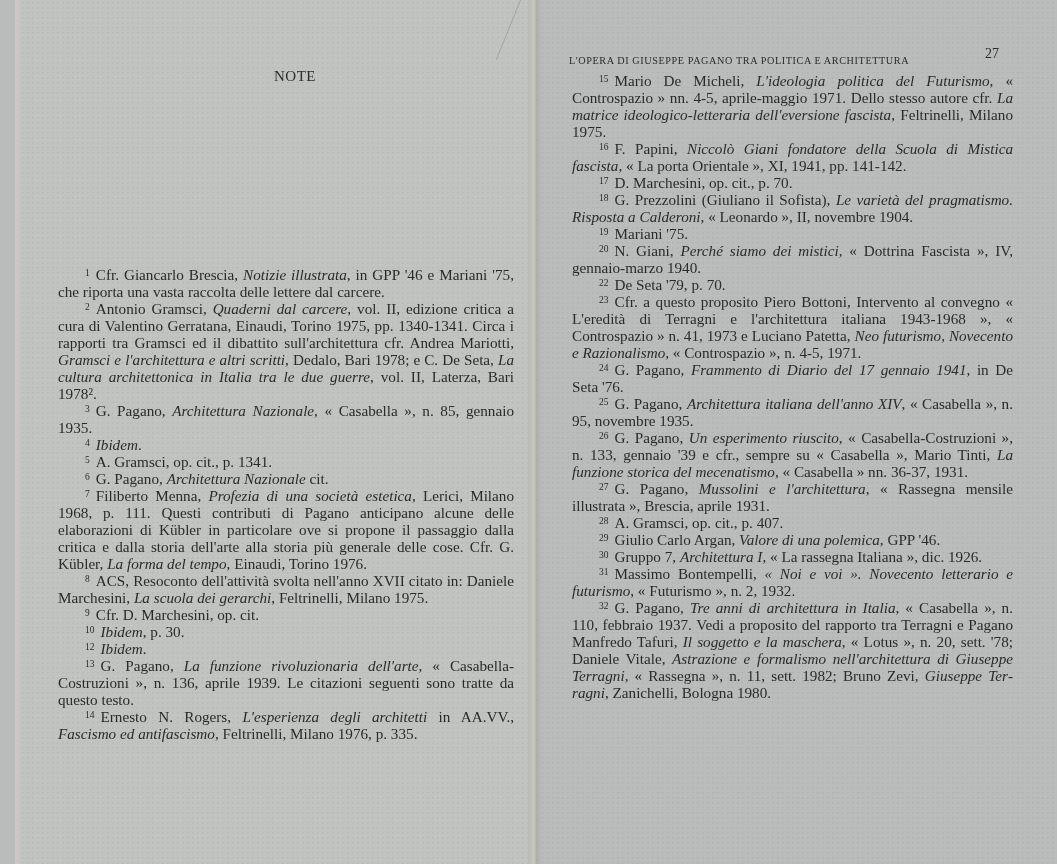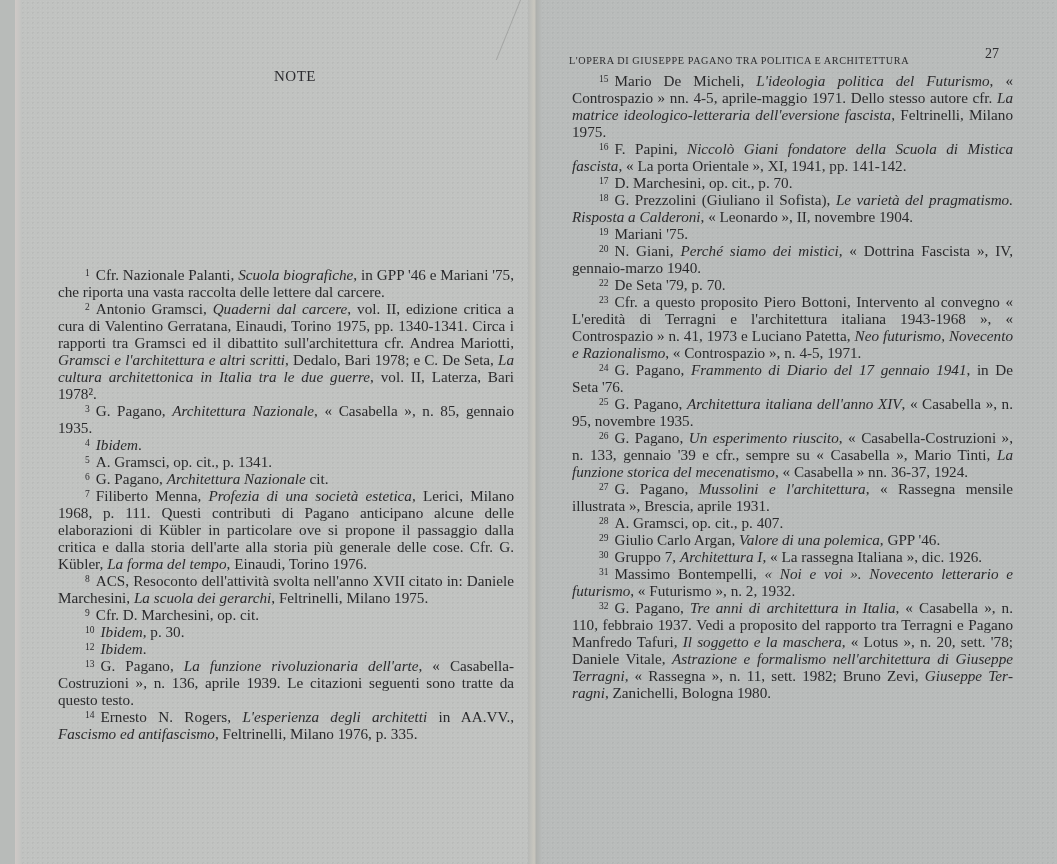--- a/index.html
+++ b/index.html
@@ -61,21 +61,21 @@
 </style>
 </head>
 <body>
 
 <div class="spread">
   <div class="page page-left">
     <div class="left-edge"></div>
     <div class="crease"></div>
     <div class="page-title">NOTE</div>
     <div class="notes notes-left">
-        <p class="note"><sup>1</sup><span>Cfr. Nazionale Palanti, </span><i>Scuola biografiche</i><span>, in GPP '46 e Mariani '75, che riporta una vasta raccolta delle lettere dal carcere.</span></p>
+        <p class="note"><sup>1</sup><span>Cfr. Giancarlo Brescia, </span><i>Notizie illustrata</i><span>, in GPP '46 e Mariani '75, che riporta una vasta raccolta delle lettere dal carcere.</span></p>
         <p class="note"><sup>2</sup><span>Antonio Gramsci, </span><i>Quaderni dal carcere</i><span>, vol. II, edi­zione critica a cura di Valentino Gerratana, Einaudi, To­rino 1975, pp. 1340-1341. Circa i rapporti tra Gramsci ed il dibattito sull'architettura cfr. Andrea Mariotti, </span><i>Gramsci e l'architettura e altri scritti</i><span>, Dedalo, Bari 1978; e C. De Seta, </span><i>La cultura architettonica in Italia tra le due guerre</i><span>, vol. II, Laterza, Bari 1978².</span></p>
         <p class="note"><sup>3</sup><span>G. Pagano, </span><i>Architettura Nazionale</i><span>, « Casabella », n. 85, gennaio 1935.</span></p>
         <p class="note"><sup>4</sup><i>Ibidem</i><span>.</span></p>
         <p class="note"><sup>5</sup><span>A. Gramsci, op. cit., p. 1341.</span></p>
         <p class="note"><sup>6</sup><span>G. Pagano, </span><i>Architettura Nazionale</i><span> cit.</span></p>
         <p class="note"><sup>7</sup><span>Filiberto Menna, </span><i>Profezia di una società estetica</i><span>, Lerici, Milano 1968, p. 111. Questi contributi di Pagano anticipano alcune delle elaborazioni di Kübler in partico­lare ove si propone il passaggio dalla critica e dalla storia dell'arte alla storia più generale delle cose. Cfr. G. Kübler, </span><i>La forma del tempo</i><span>, Einaudi, Torino 1976.</span></p>
         <p class="note"><sup>8</sup><span>ACS, Resoconto dell'attività svolta nell'anno XVII citato in: Daniele Marchesini, </span><i>La scuola dei gerarchi</i><span>, Fel­trinelli, Milano 1975.</span></p>
         <p class="note"><sup>9</sup><span>Cfr. D. Marchesini, op. cit.</span></p>
         <p class="note"><sup>10</sup><i>Ibidem</i><span>, p. 30.</span></p>
         <p class="note"><sup>12</sup><i>Ibidem</i><span>.</span></p>
@@ -93,21 +93,21 @@
       <p class="note"><sup>15</sup><span>Mario De Micheli, </span><i>L'ideologia politica del Futuri­smo</i><span>, « Controspazio » nn. 4-5, aprile-maggio 1971. Dello stesso autore cfr. </span><i>La matrice ideologico-letteraria dell'ever­sione fascista</i><span>, Feltrinelli, Milano 1975.</span></p>
       <p class="note"><sup>16</sup><span>F. Papini, </span><i>Niccolò Giani fondatore della Scuola di Mistica fascista</i><span>, « La porta Orientale », XI, 1941, pp. 141-142.</span></p>
       <p class="note"><sup>17</sup><span>D. Marchesini, op. cit., p. 70.</span></p>
       <p class="note"><sup>18</sup><span>G. Prezzolini (Giuliano il Sofista), </span><i>Le varietà del pragmatismo. Risposta a Calderoni</i><span>, « Leonardo », II, no­vembre 1904.</span></p>
       <p class="note"><sup>19</sup><span>Mariani '75.</span></p>
       <p class="note"><sup>20</sup><span>N. Giani, </span><i>Perché siamo dei mistici</i><span>, « Dottrina Fa­scista », IV, gennaio-marzo 1940.</span></p>
       <p class="note"><sup>22</sup><span>De Seta '79, p. 70.</span></p>
       <p class="note"><sup>23</sup><span>Cfr. a questo proposito Piero Bottoni, Intervento al convegno « L'eredità di Terragni e l'architettura ita­liana 1943-1968 », « Controspazio » n. 41, 1973 e Luciano Patetta, </span><i>Neo futurismo, Novecento e Razionalismo</i><span>, « Con­trospazio », n. 4-5, 1971.</span></p>
       <p class="note"><sup>24</sup><span>G. Pagano, </span><i>Frammento di Diario del 17 gennaio 1941</i><span>, in De Seta '76.</span></p>
       <p class="note"><sup>25</sup><span>G. Pagano, </span><i>Architettura italiana dell'anno XIV</i><span>, « Casabella », n. 95, novembre 1935.</span></p>
-      <p class="note"><sup>26</sup><span>G. Pagano, </span><i>Un esperimento riuscito</i><span>, « Casabella-Costruzioni », n. 133, gennaio '39 e cfr., sempre su « Casa­bella », Mario Tinti, </span><i>La funzione storica del mecenatismo</i><span>, « Casabella » nn. 36-37, 1924.</span></p>
+      <p class="note"><sup>26</sup><span>G. Pagano, </span><i>Un esperimento riuscito</i><span>, « Casabella-Costruzioni », n. 133, gennaio '39 e cfr., sempre su « Casa­bella », Mario Tinti, </span><i>La funzione storica del mecenatismo</i><span>, « Casabella » nn. 36-37, 1931.</span></p>
       <p class="note"><sup>27</sup><span>G. Pagano, </span><i>Mussolini e l'architettura</i><span>, « Rassegna mensile illustrata », Brescia, aprile 1931.</span></p>
       <p class="note"><sup>28</sup><span>A. Gramsci, op. cit., p. 407.</span></p>
       <p class="note"><sup>29</sup><span>Giulio Carlo Argan, </span><i>Valore di una polemica</i><span>, GPP '46.</span></p>
       <p class="note"><sup>30</sup><span>Gruppo 7, </span><i>Architettura I</i><span>, « La rassegna Italiana », dic. 1926.</span></p>
       <p class="note"><sup>31</sup><span>Massimo Bontempelli, </span><i>« Noi e voi ». Novecento let­terario e futurismo</i><span>, « Futurismo », n. 2, 1932.</span></p>
       <p class="note"><sup>32</sup><span>G. Pagano, </span><i>Tre anni di architettura in Italia</i><span>, « Ca­sabella », n. 110, febbraio 1937. Vedi a proposito del rapporto tra Terragni e Pagano Manfredo Tafuri, </span><i>Il soggetto e la maschera</i><span>, « Lotus », n. 20, sett. '78; Daniele Vitale, </span><i>Astra­zione e formalismo nell'architettura di Giuseppe Terragni</i><span>, « Rassegna », n. 11, sett. 1982; Bruno Zevi, </span><i>Giuseppe Ter­ragni</i><span>, Zanichelli, Bologna 1980.</span></p>
     </div>
 </div>
 
 </body></html>

